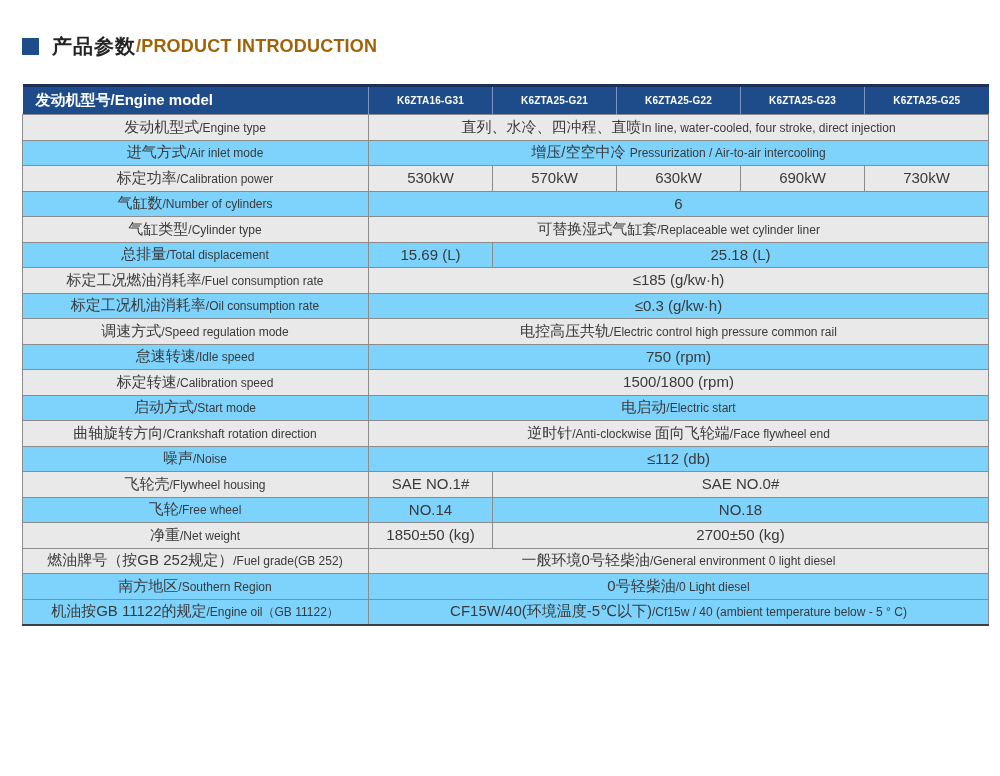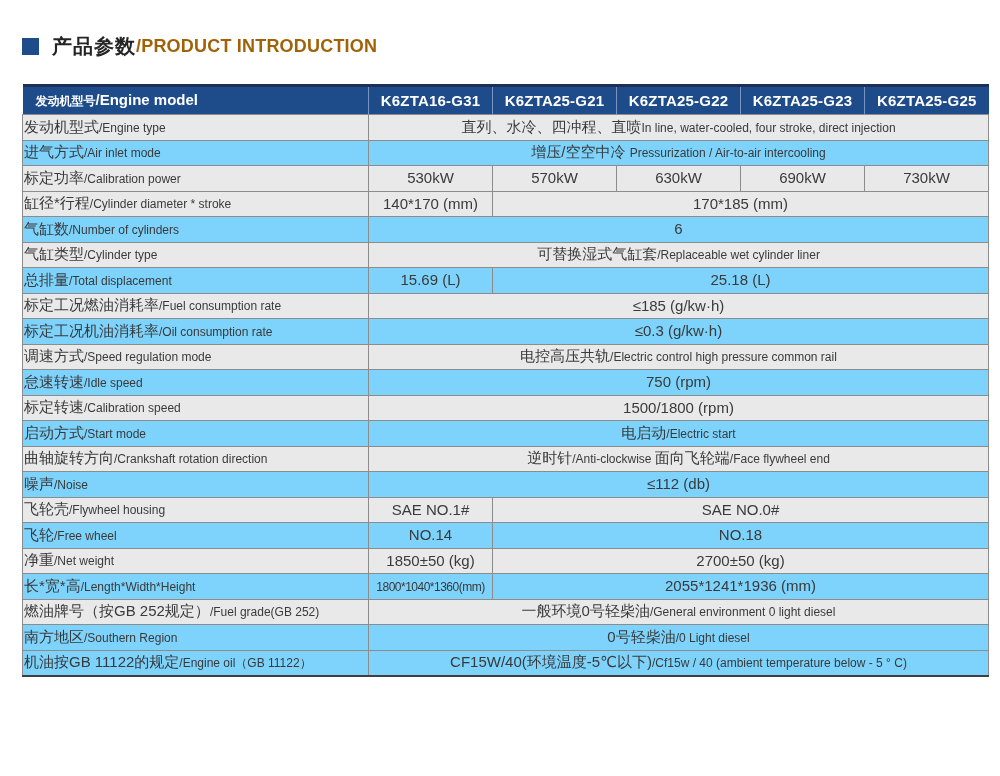--- a/index.html
+++ b/index.html
@@ -10,33 +10,33 @@
   .title-row{position:absolute;left:22px;top:33px;display:flex;align-items:center;white-space:nowrap;}
   .bullet{width:17px;height:17px;background:#1e4c8a;display:inline-block;margin-right:13px;flex:0 0 auto;}
   .title-zh{font-size:20px;font-weight:700;color:#242424;letter-spacing:1px;}
   .title-en{font-size:18px;font-weight:700;color:#a16207;letter-spacing:0.2px;}
 
   
   table.spec{position:absolute;left:22px;top:84px;width:966px;border-collapse:collapse;table-layout:fixed;}
   thead th{background:#1e4c8a;color:#ffffff;height:27px;border-top:3px solid #1b2f58;
            padding:0;white-space:nowrap;overflow:hidden;vertical-align:middle;}
   thead th.label-h{text-align:left;padding-left:13px;}
-  thead th + th{border-left:1px solid #7b96c4;font-size:15px;font-weight:700;letter-spacing:0.2px;}
+  thead th + th{border-left:1px solid #7b96c4;font-size:10px;font-weight:700;letter-spacing:0.2px;}
   tbody td{border:1px solid #8c8c8c;height:24.5px;text-align:center;vertical-align:middle;
            padding:0 2px;white-space:nowrap;overflow:hidden;color:#3a3a3a;}
   tbody tr.odd td{background:#e9e9e9;}
   tbody tr.even td{background:#7dd3fc;}
   tbody tr:last-child td{border-bottom:2px solid #3f3f3f;}
-  tbody td.label{text-align:left;padding-left:1px;}
+  tbody td.label{text-align:center;padding-left:1px;}
 
   
   .seg-zh{font-size:15px;}
   .seg-en{font-size:12px;}
   .seg-sm{font-size:12px;letter-spacing:-0.5px;}
-  .seg-hzh{font-size:12px;font-weight:700;}
+  .seg-hzh{font-size:15px;font-weight:700;}
   .seg-hen{font-size:15px;font-weight:600;}
 </style>
 </head>
 <body>
 
 <div class="page">
 
   <div class="title-row">
     <span class="bullet"></span>
     <span class="title-zh">产品参数</span>
@@ -71,25 +71,20 @@
           <td class="label"><span class="seg-zh">进气方式</span><span class="seg-en">/Air inlet mode</span></td>
           <td colspan="5"><span class="seg-zh">增压/空空中冷 </span><span class="seg-en">Pressurization / Air-to-air intercooling</span></td>
         </tr>
         <tr class="odd">
           <td class="label"><span class="seg-zh">标定功率</span><span class="seg-en">/Calibration power</span></td>
           <td colspan="1"><span class="seg-zh">530kW</span></td>
           <td colspan="1"><span class="seg-zh">570kW</span></td>
           <td colspan="1"><span class="seg-zh">630kW</span></td>
           <td colspan="1"><span class="seg-zh">690kW</span></td>
           <td colspan="1"><span class="seg-zh">730kW</span></td>
-        </tr>
-        <tr class="odd">
-          <td class="label"><span class="seg-zh">缸径*行程</span><span class="seg-en">/Cylinder diameter * stroke</span></td>
-          <td colspan="1"><span class="seg-zh">140*170 (mm)</span></td>
-          <td colspan="4"><span class="seg-zh">170*185 (mm)</span></td>
         </tr>
         <tr class="even">
           <td class="label"><span class="seg-zh">气缸数</span><span class="seg-en">/Number of cylinders</span></td>
           <td colspan="5"><span class="seg-zh">6</span></td>
         </tr>
         <tr class="odd">
           <td class="label"><span class="seg-zh">气缸类型</span><span class="seg-en">/Cylinder type</span></td>
           <td colspan="5"><span class="seg-zh">可替换湿式气缸套</span><span class="seg-en">/Replaceable wet cylinder liner</span></td>
         </tr>
         <tr class="even">
@@ -137,25 +132,20 @@
         <tr class="even">
           <td class="label"><span class="seg-zh">飞轮</span><span class="seg-en">/Free wheel</span></td>
           <td colspan="1"><span class="seg-zh">NO.14</span></td>
           <td colspan="4"><span class="seg-zh">NO.18</span></td>
         </tr>
         <tr class="odd">
           <td class="label"><span class="seg-zh">净重</span><span class="seg-en">/Net weight</span></td>
           <td colspan="1"><span class="seg-zh">1850±50 (kg)</span></td>
           <td colspan="4"><span class="seg-zh">2700±50 (kg)</span></td>
         </tr>
-        <tr class="even">
-          <td class="label"><span class="seg-zh">长*宽*高</span><span class="seg-en">/Length*Width*Height</span></td>
-          <td colspan="1"><span class="seg-sm">1800*1040*1360(mm)</span></td>
-          <td colspan="4"><span class="seg-zh">2055*1241*1936 (mm)</span></td>
-        </tr>
         <tr class="odd">
           <td class="label"><span class="seg-zh">燃油牌号（按GB 252规定）</span><span class="seg-en">/Fuel grade(GB 252)</span></td>
           <td colspan="5"><span class="seg-zh">一般环境0号轻柴油</span><span class="seg-en">/General environment 0 light diesel</span></td>
         </tr>
         <tr class="even">
           <td class="label"><span class="seg-zh">南方地区</span><span class="seg-en">/Southern Region</span></td>
           <td colspan="5"><span class="seg-zh">0号轻柴油</span><span class="seg-en">/0 Light diesel</span></td>
         </tr>
         <tr class="even">
           <td class="label"><span class="seg-zh">机油按GB 11122的规定</span><span class="seg-en">/Engine oil（GB 11122）</span></td>

